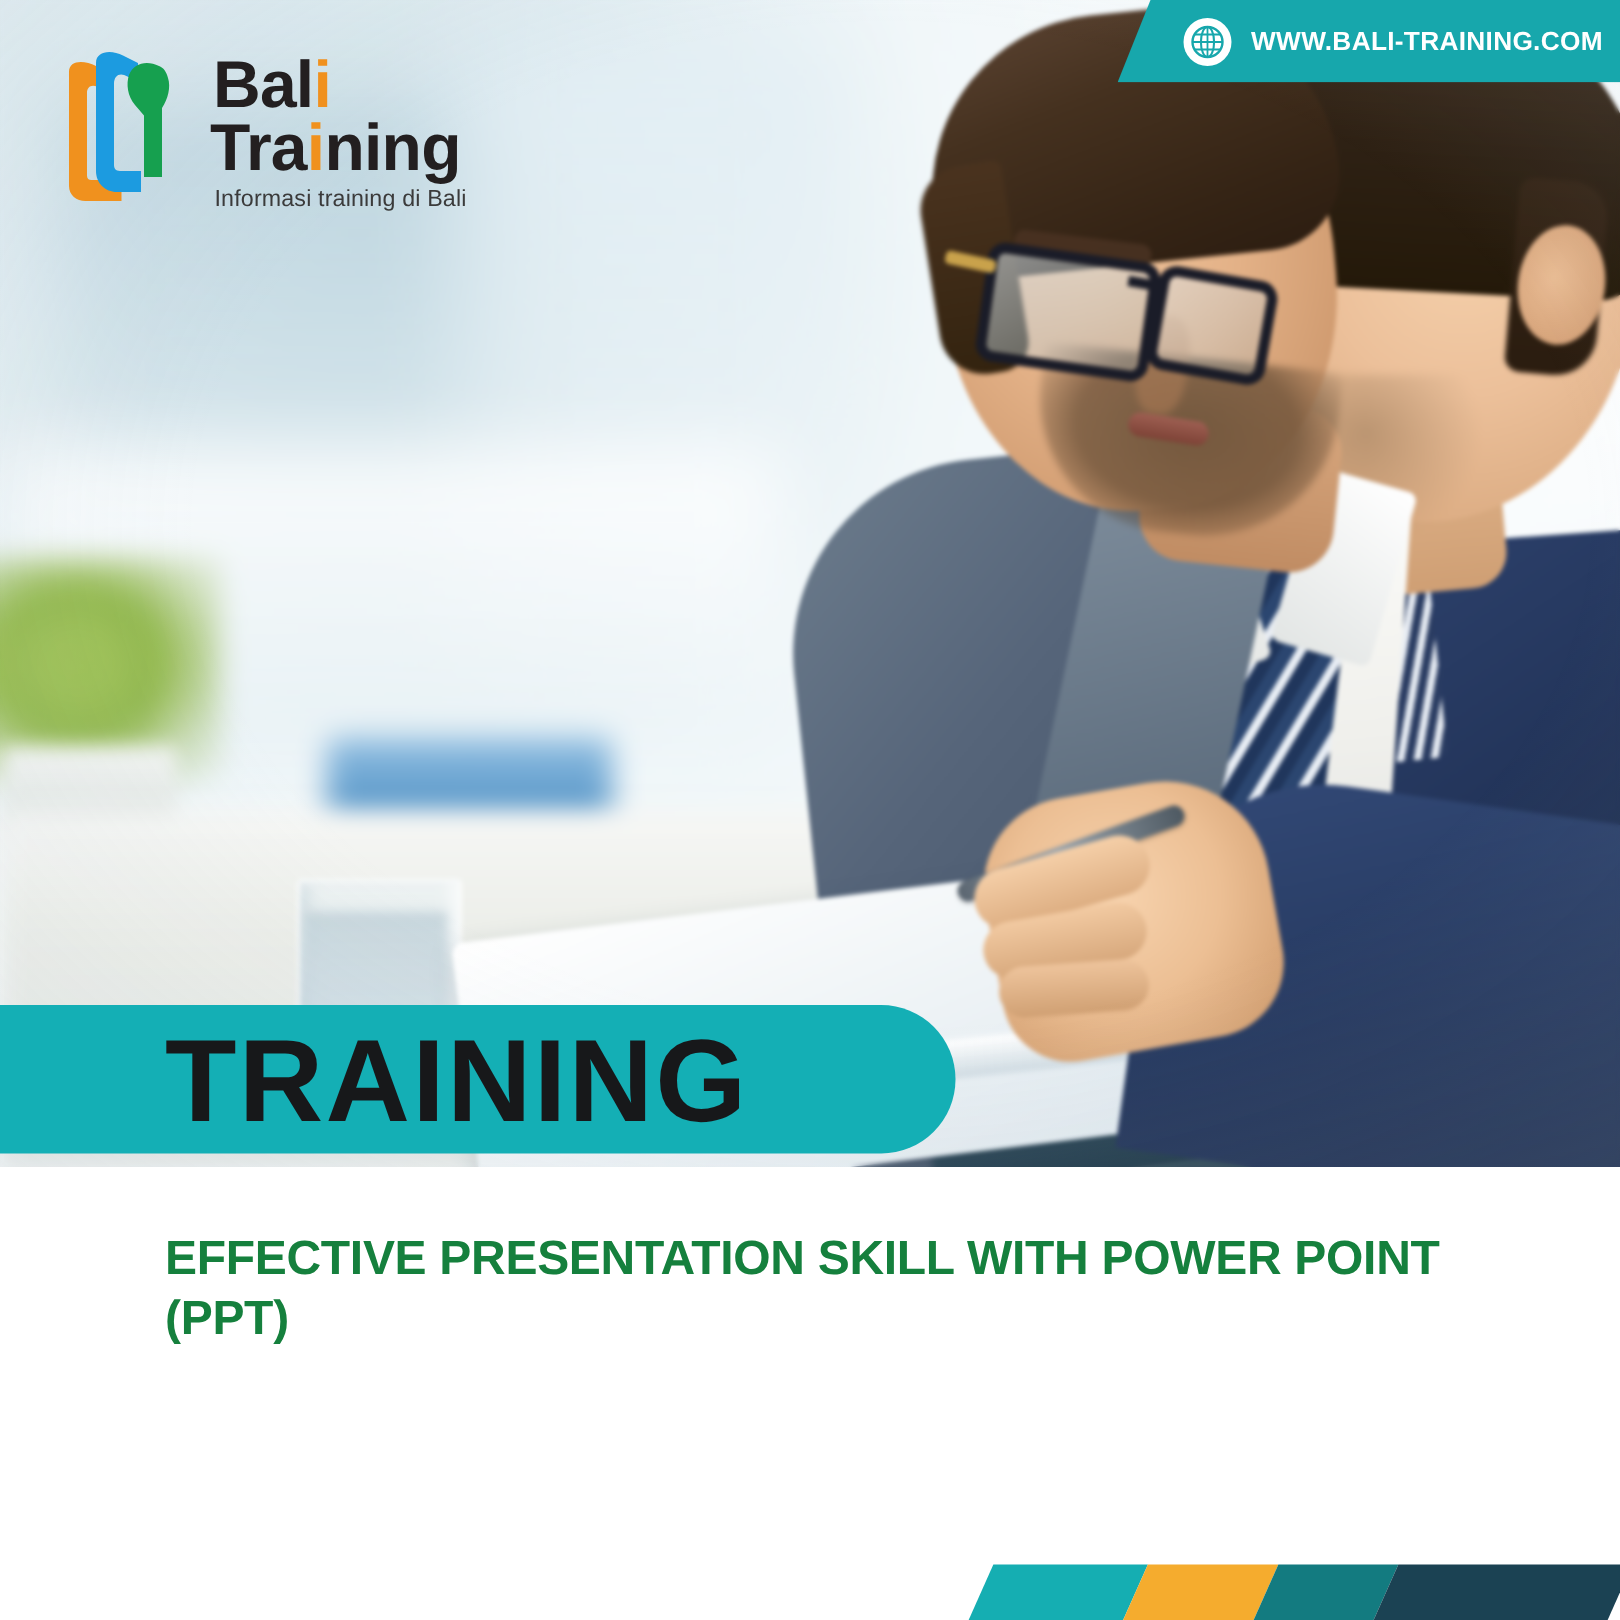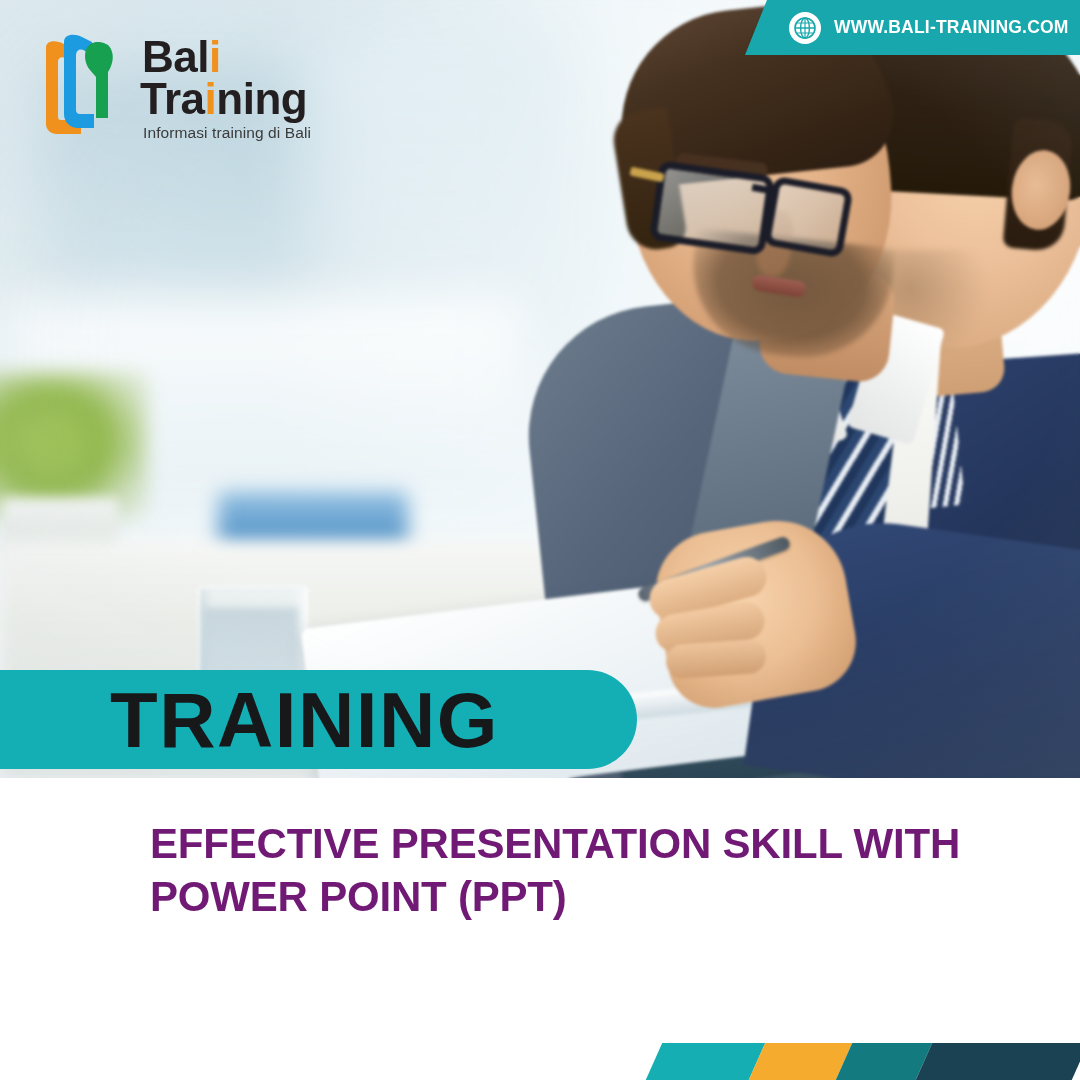--- a/index.html
+++ b/index.html
@@ -499,25 +499,24 @@
   }
 
   
   .course-title {
     position: absolute;
     left: 110px;
     top: 818px;
     width: 930px;
     font-family: "Liberation Sans", sans-serif;
     font-weight: bold;
-    font-size: 42px;
+    font-size: 32px;
     line-height: 1.25;
-    color: #701a75;
+    color: #15803d;
     letter-spacing: -0.2px;
-    margin-left: 40px;
   }
 
   
   .stripes {
     position: absolute;
     left: 640px;
     bottom: 0;
     width: 440px;
     height: 37px;
     display: flex;

